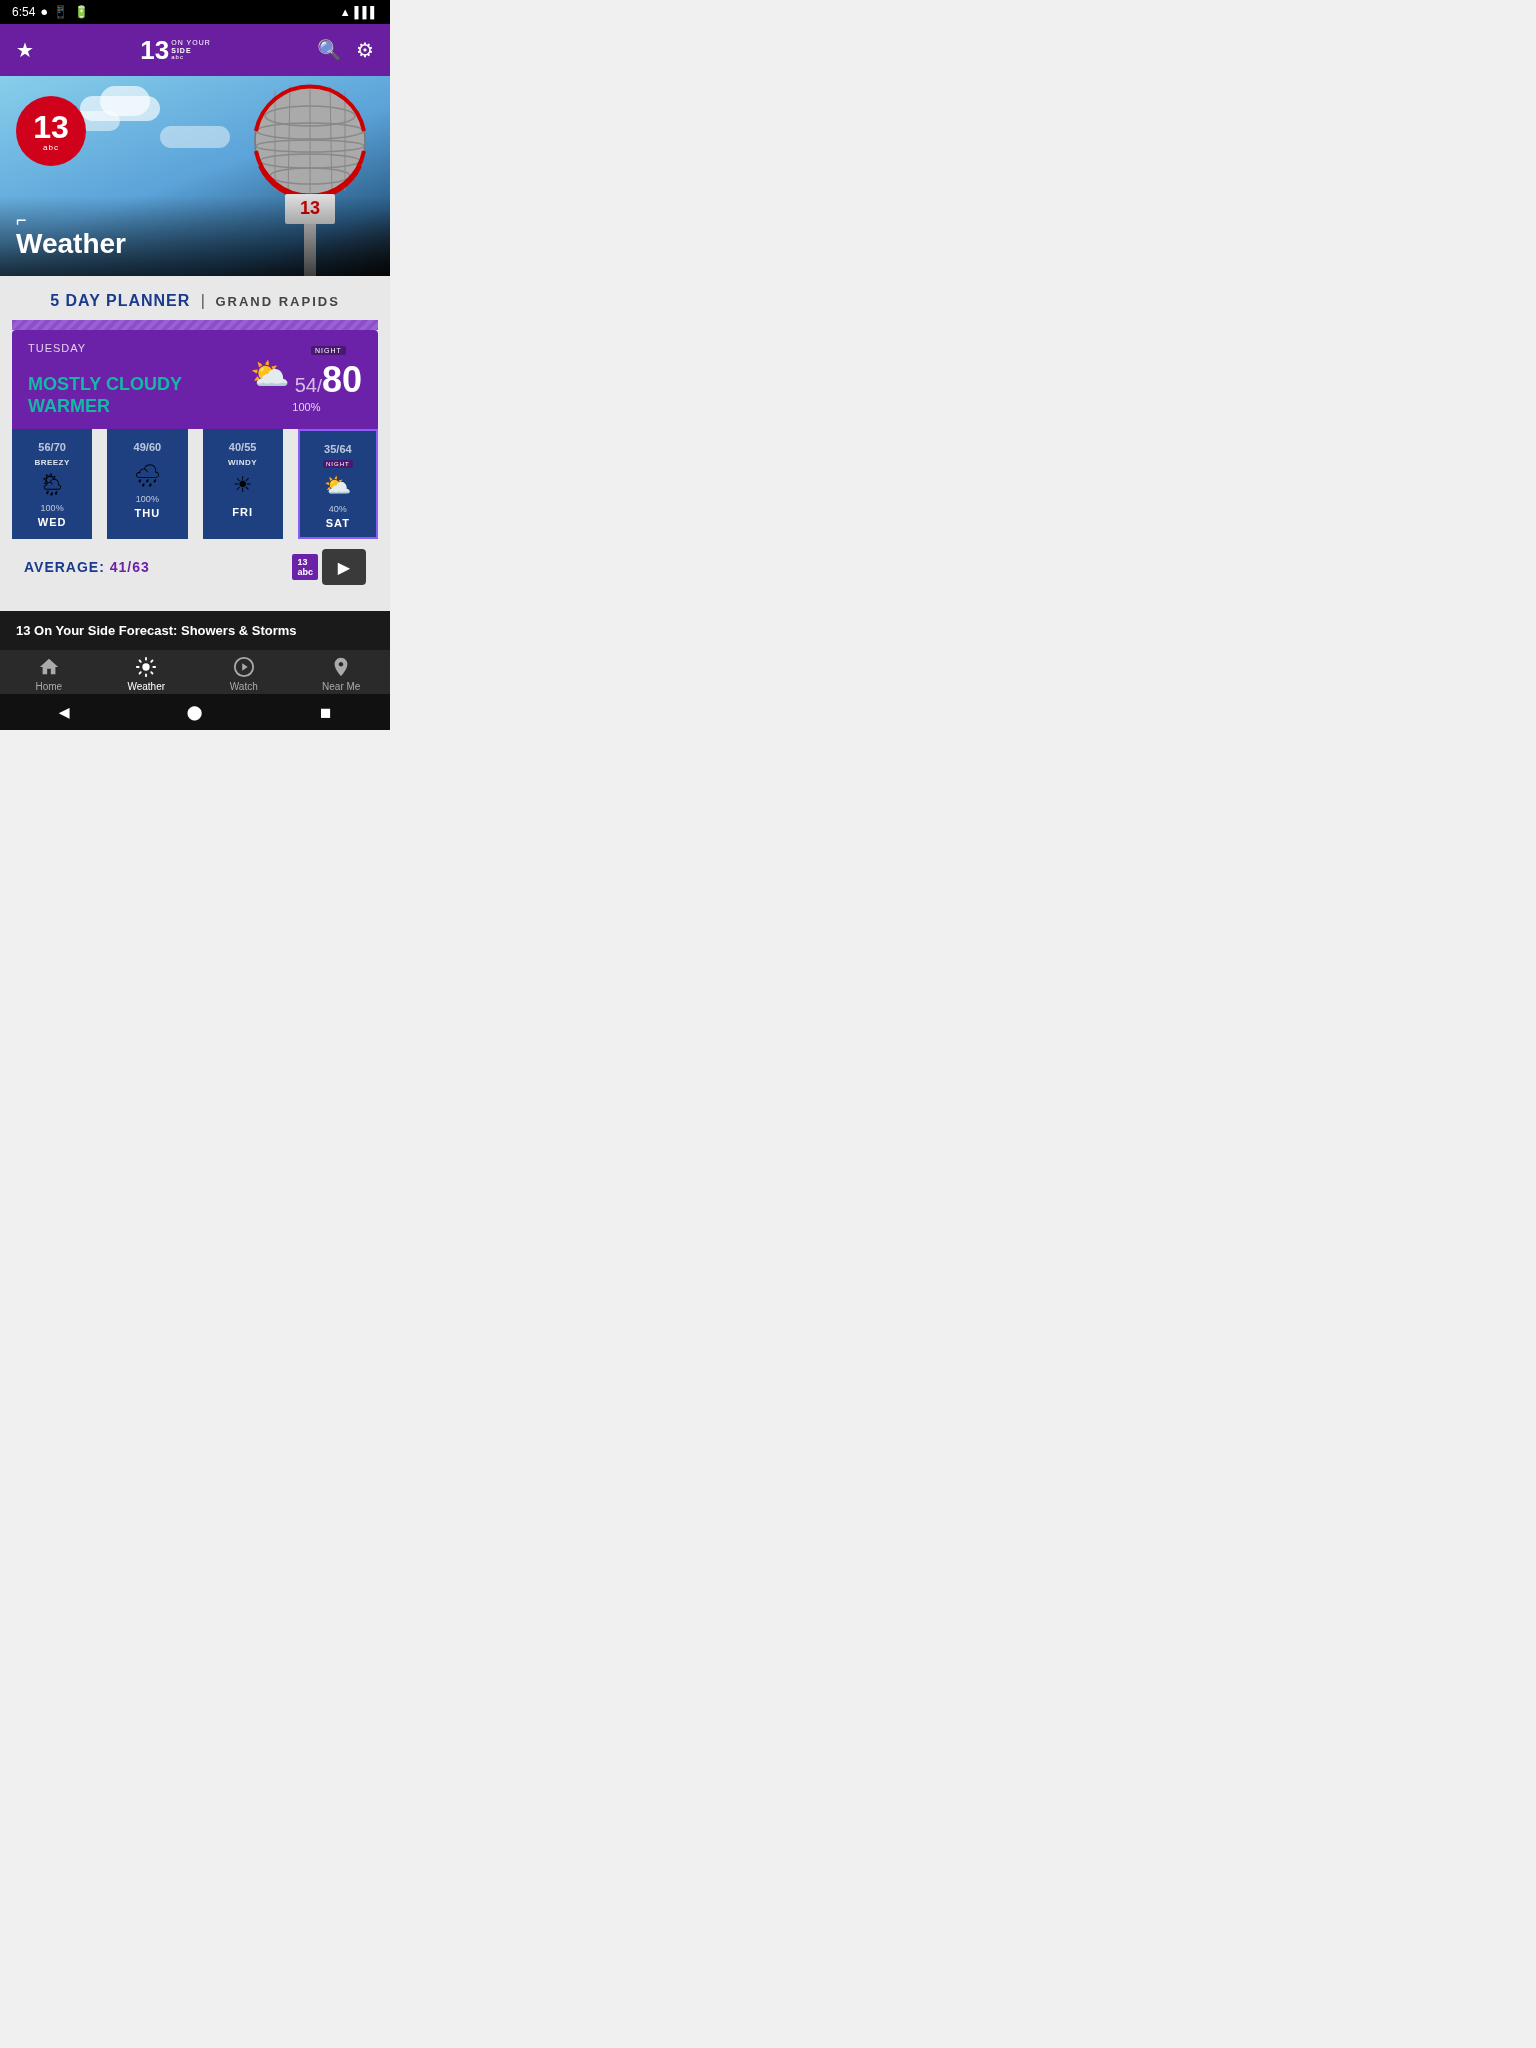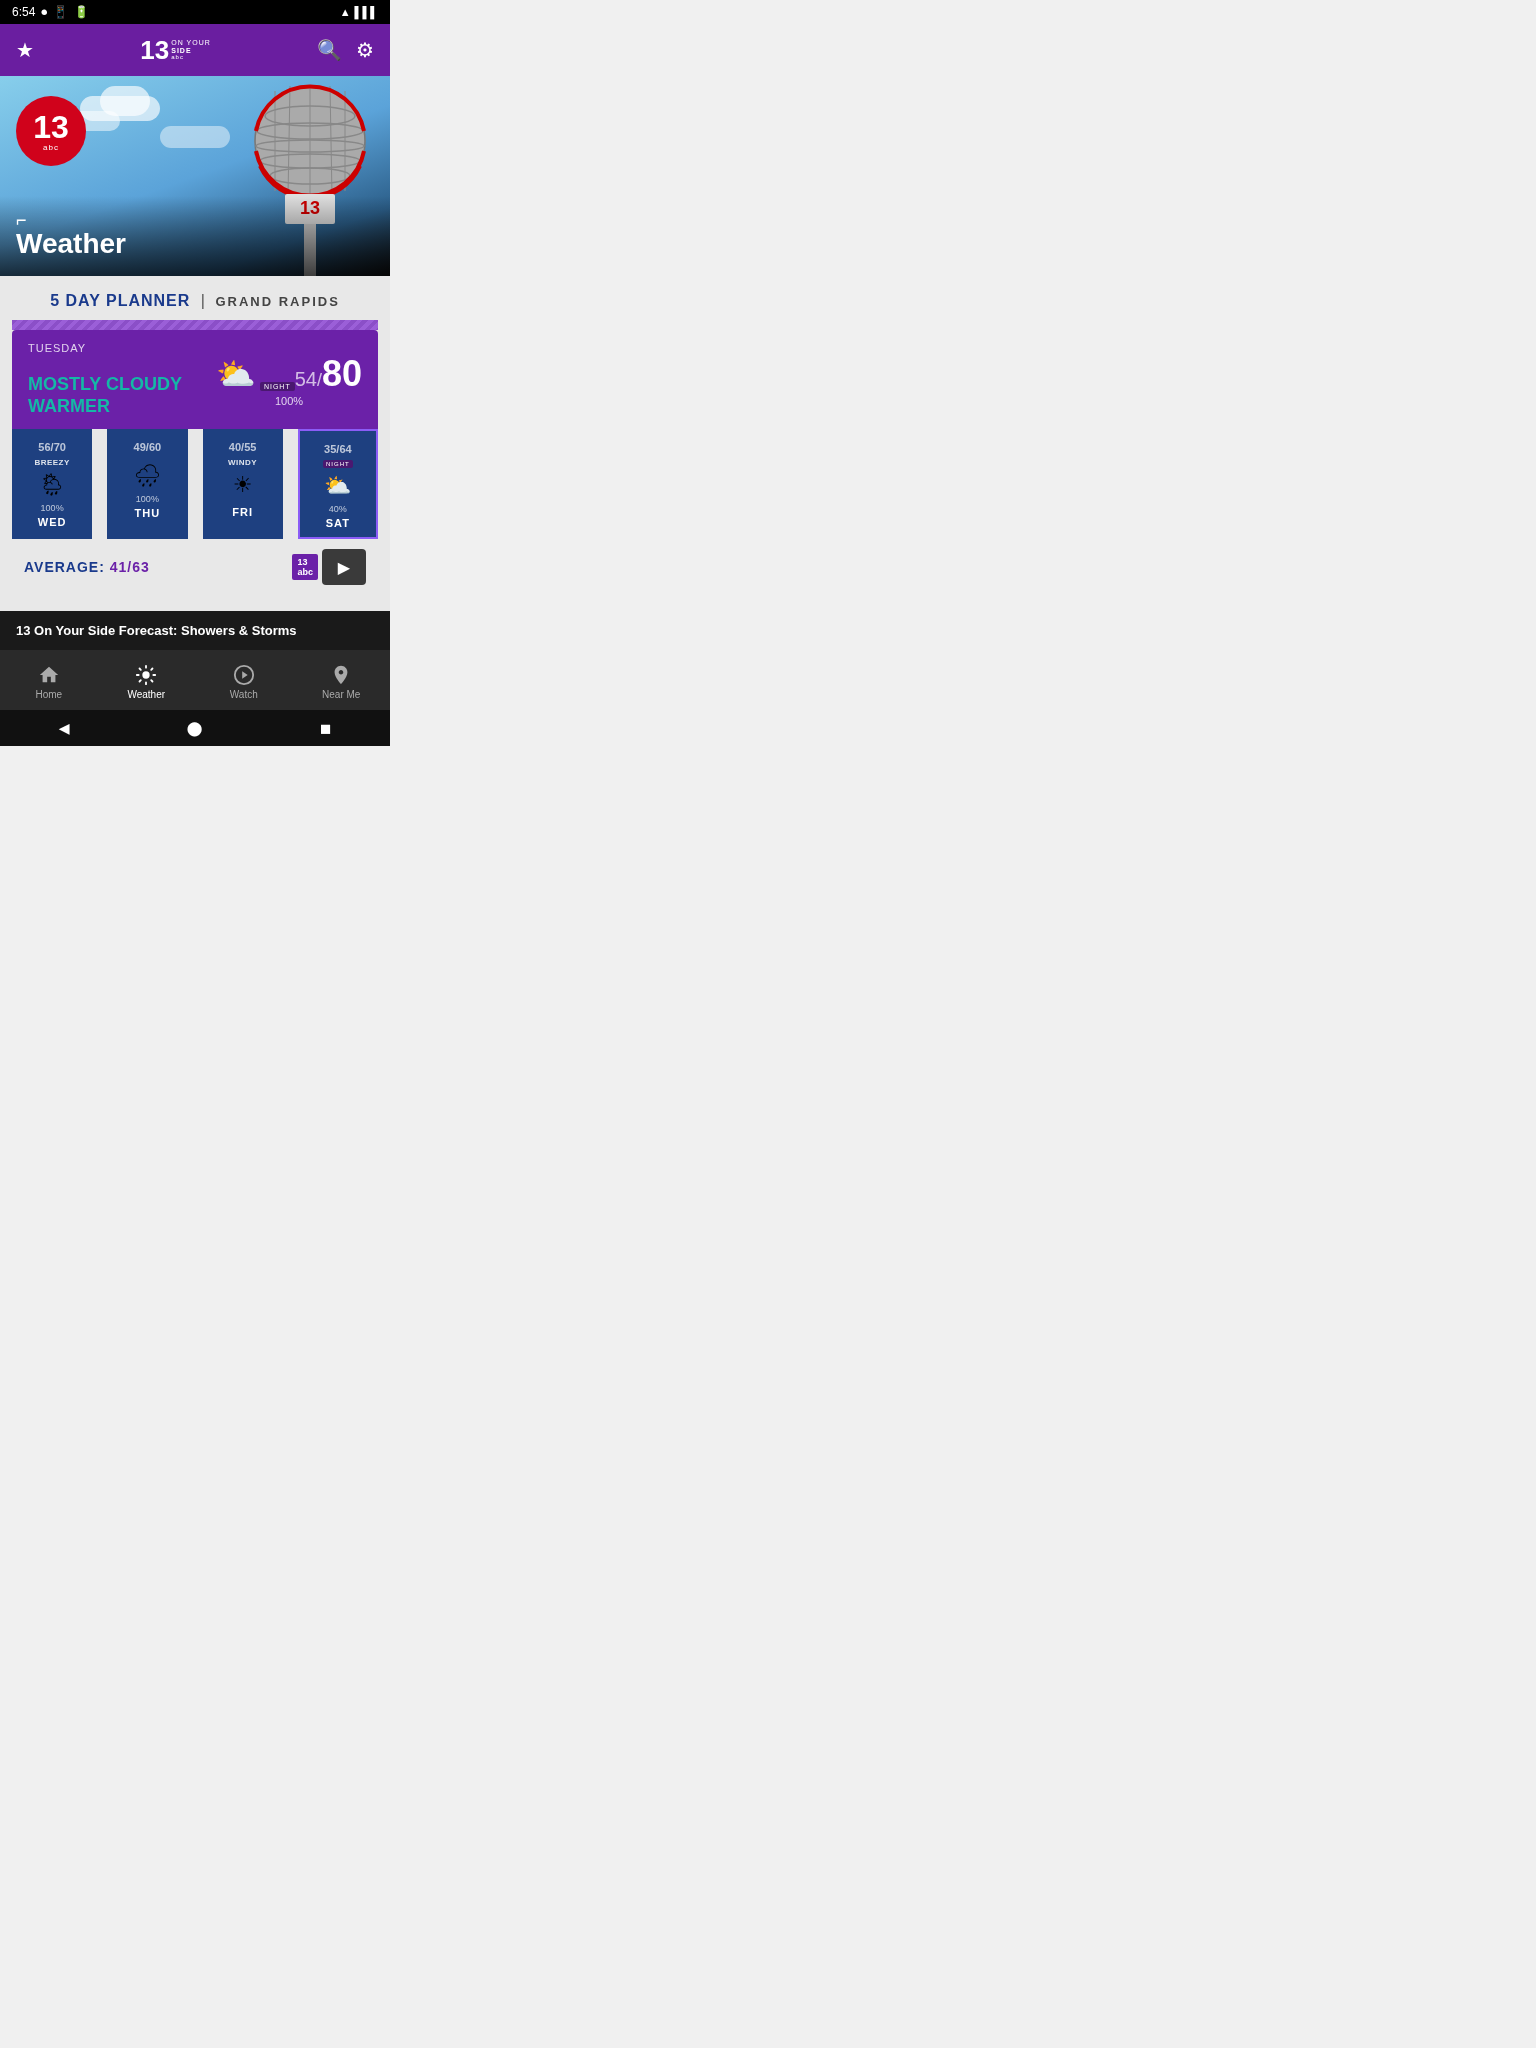--- a/index.html
+++ b/index.html
@@ -271,21 +271,21 @@
       font-weight: 700;
     }
 
     
     .bottom-nav {
       background: #2a2a2a;
       display: flex;
       justify-content: space-around;
       align-items: center;
       padding: 8px 0 4px;
-      height: 60px;
+      height: 44px;
     }
     .nav-item {
       display: flex;
       flex-direction: column;
       align-items: center;
       gap: 3px;
       color: #aaa;
       font-size: 10px;
       cursor: pointer;
       flex: 1;
@@ -411,21 +411,21 @@
 
   <div class="today-card">
     <div class="today-left">
       <div class="day-name">TUESDAY</div>
       <div class="condition">MOSTLY CLOUDY</div>
       <div class="condition">WARMER</div>
     </div>
     <div class="today-right">
       <div style="display:flex;align-items:center;gap:4px;">
         <span style="font-size:32px;">⛅</span>
-        <div style="display:flex;flex-direction:row;align-items:flex-end;">
+        <div style="display:flex;flex-direction:column;align-items:center;">
           <div class="night-badge">NIGHT</div>
           <div style="display:flex;align-items:baseline;">
             <span style="color:rgba(255,255,255,0.7);font-size:20px;font-weight:300;">54</span>
             <span style="color:rgba(255,255,255,0.7);font-size:18px;">/</span>
             <span style="color:#fff;font-size:36px;font-weight:900;">80</span>
           </div>
         </div>
       </div>
       <div class="today-precip">100%</div>
     </div>

